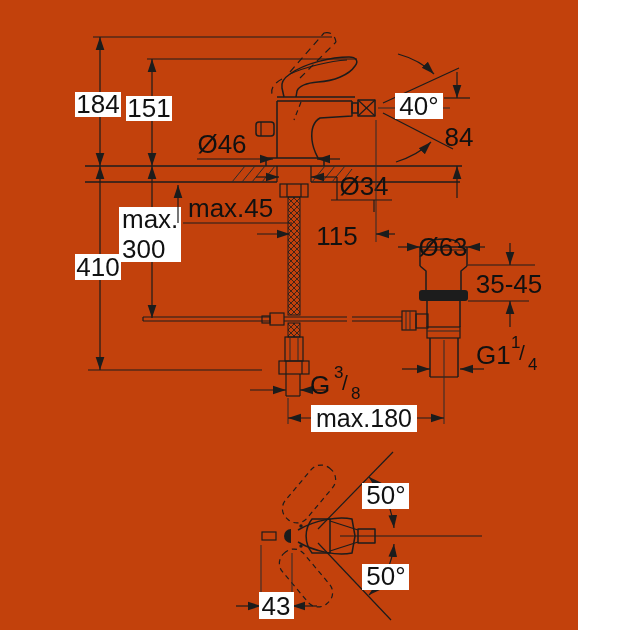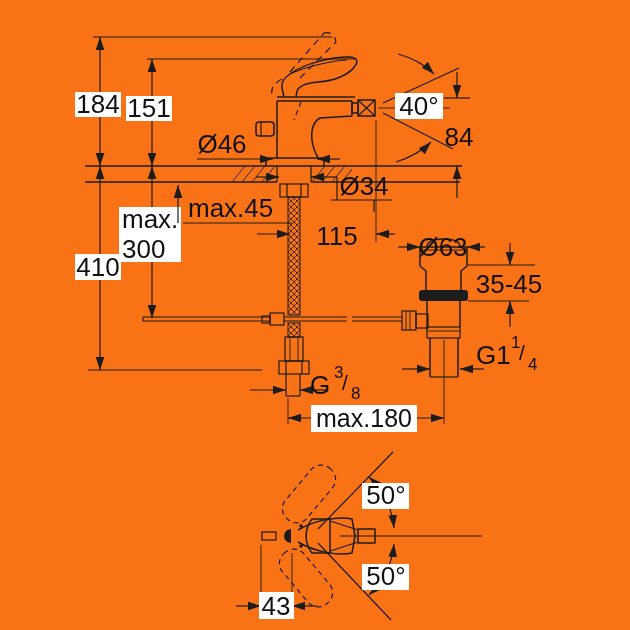--- a/index.html
+++ b/index.html
@@ -1,16 +1,16 @@
 <!DOCTYPE html>
 <html><head>
 <meta charset="utf-8">
 <style>
   html,body{margin:0;padding:0;background:#ffffff;}
-  .stage{width:630px;height:630px;position:relative;background:#f97316;overflow:hidden;text-decoration:underline;}
+  .stage{width:578px;height:630px;position:relative;background:#c2410c;overflow:hidden;text-decoration:underline;}
   svg{display:block;}
   .ln{stroke:#1c1c1c;stroke-width:1.5;fill:none;stroke-linejoin:round;}
   .ln2{stroke:#1c1c1c;stroke-width:1.2;fill:none;}
   .thin{stroke:#2a2a2a;stroke-width:1;fill:none;}
   .dim{stroke:#1c1c1c;stroke-width:1.2;fill:none;}
   .dash{stroke-dasharray:7 5;}
   .dash2{stroke-dasharray:5 4;}
   .fillb{fill:#1c1c1c;stroke:none;}
   text{font-family:"Liberation Sans","DejaVu Sans",sans-serif;fill:#111;font-size:26px;}
   .fs25{font-size:25px;}

